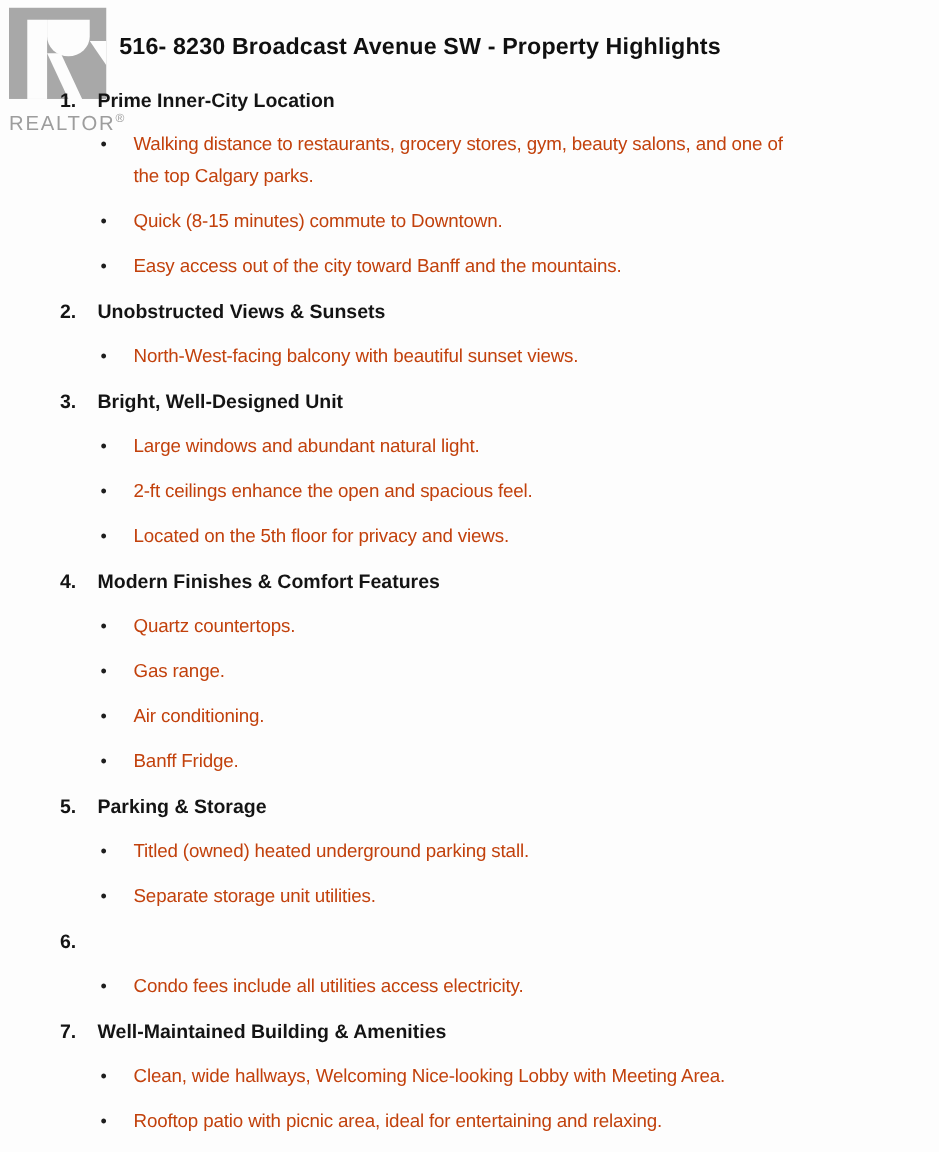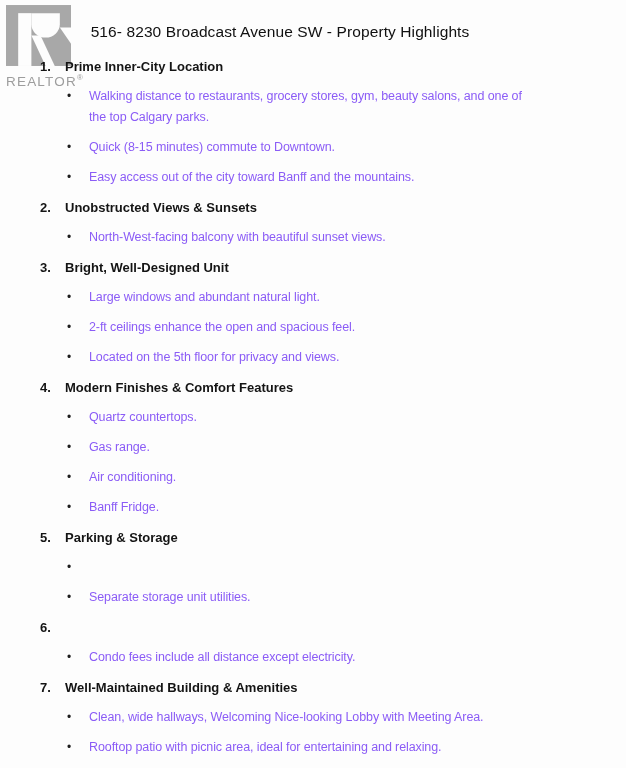--- a/index.html
+++ b/index.html
@@ -31,21 +31,21 @@
   }
   .wordmark sup { font-size: 8px; letter-spacing: 0; }
   
   .content { position: relative; z-index: 2; }
   .title {
     width: 560px;
     margin: 0;
     padding-top: 22px;
     text-align: center;
     font-size: 15.5px;
-    font-weight: 400;
+    font-weight: 700;
     line-height: 20px;
     color: #101010;
     letter-spacing: 0.1px;
   }
   .sections { list-style: none; margin: 14px 0 0 0; padding: 0; }
   .section-heading {
     display: flex;
     margin: 0 0 9px 0;
     line-height: 21px;
     font-size: 13px;
@@ -69,21 +69,21 @@
     display: inline-block;
     margin-left: 67px;
     width: 22px;
     flex: 0 0 22px;
     font-size: 12px;
     color: #1e1e1e;
   }
   .bullet-text {
     display: inline-block;
     width: 440px;
-    color: #8b5cf6;
+    color: #c2410c;
     letter-spacing: -0.1px;
   }
 </style>
 </head>
 <body>
 
 <div class="page">
 
   <div class="watermark">
     <svg width="65" height="61" viewBox="0 0 64 60" xmlns="http://www.w3.org/2000/svg">
@@ -188,37 +188,38 @@
   </li>
 
   <li>
     <div class="section-heading">
       <span class="section-number">5.</span>
       <span class="section-heading-text">Parking &amp; Storage</span>
     </div>
     <ul class="bullets">
   <li class="bullet">
     <span class="bullet-dot">•</span>
+    <span class="bullet-text">Titled (owned) heated underground parking stall.</span>
   </li>
 
   <li class="bullet">
     <span class="bullet-dot">•</span>
     <span class="bullet-text">Separate storage unit utilities.</span>
   </li>
 </ul>
   </li>
 
   <li>
     <div class="section-heading">
       <span class="section-number">6.</span>
     </div>
     <ul class="bullets">
   <li class="bullet">
     <span class="bullet-dot">•</span>
-    <span class="bullet-text">Condo fees include all distance except electricity.</span>
+    <span class="bullet-text">Condo fees include all utilities access electricity.</span>
   </li>
 </ul>
   </li>
 
   <li>
     <div class="section-heading">
       <span class="section-number">7.</span>
       <span class="section-heading-text">Well-Maintained Building &amp; Amenities</span>
     </div>
     <ul class="bullets">

